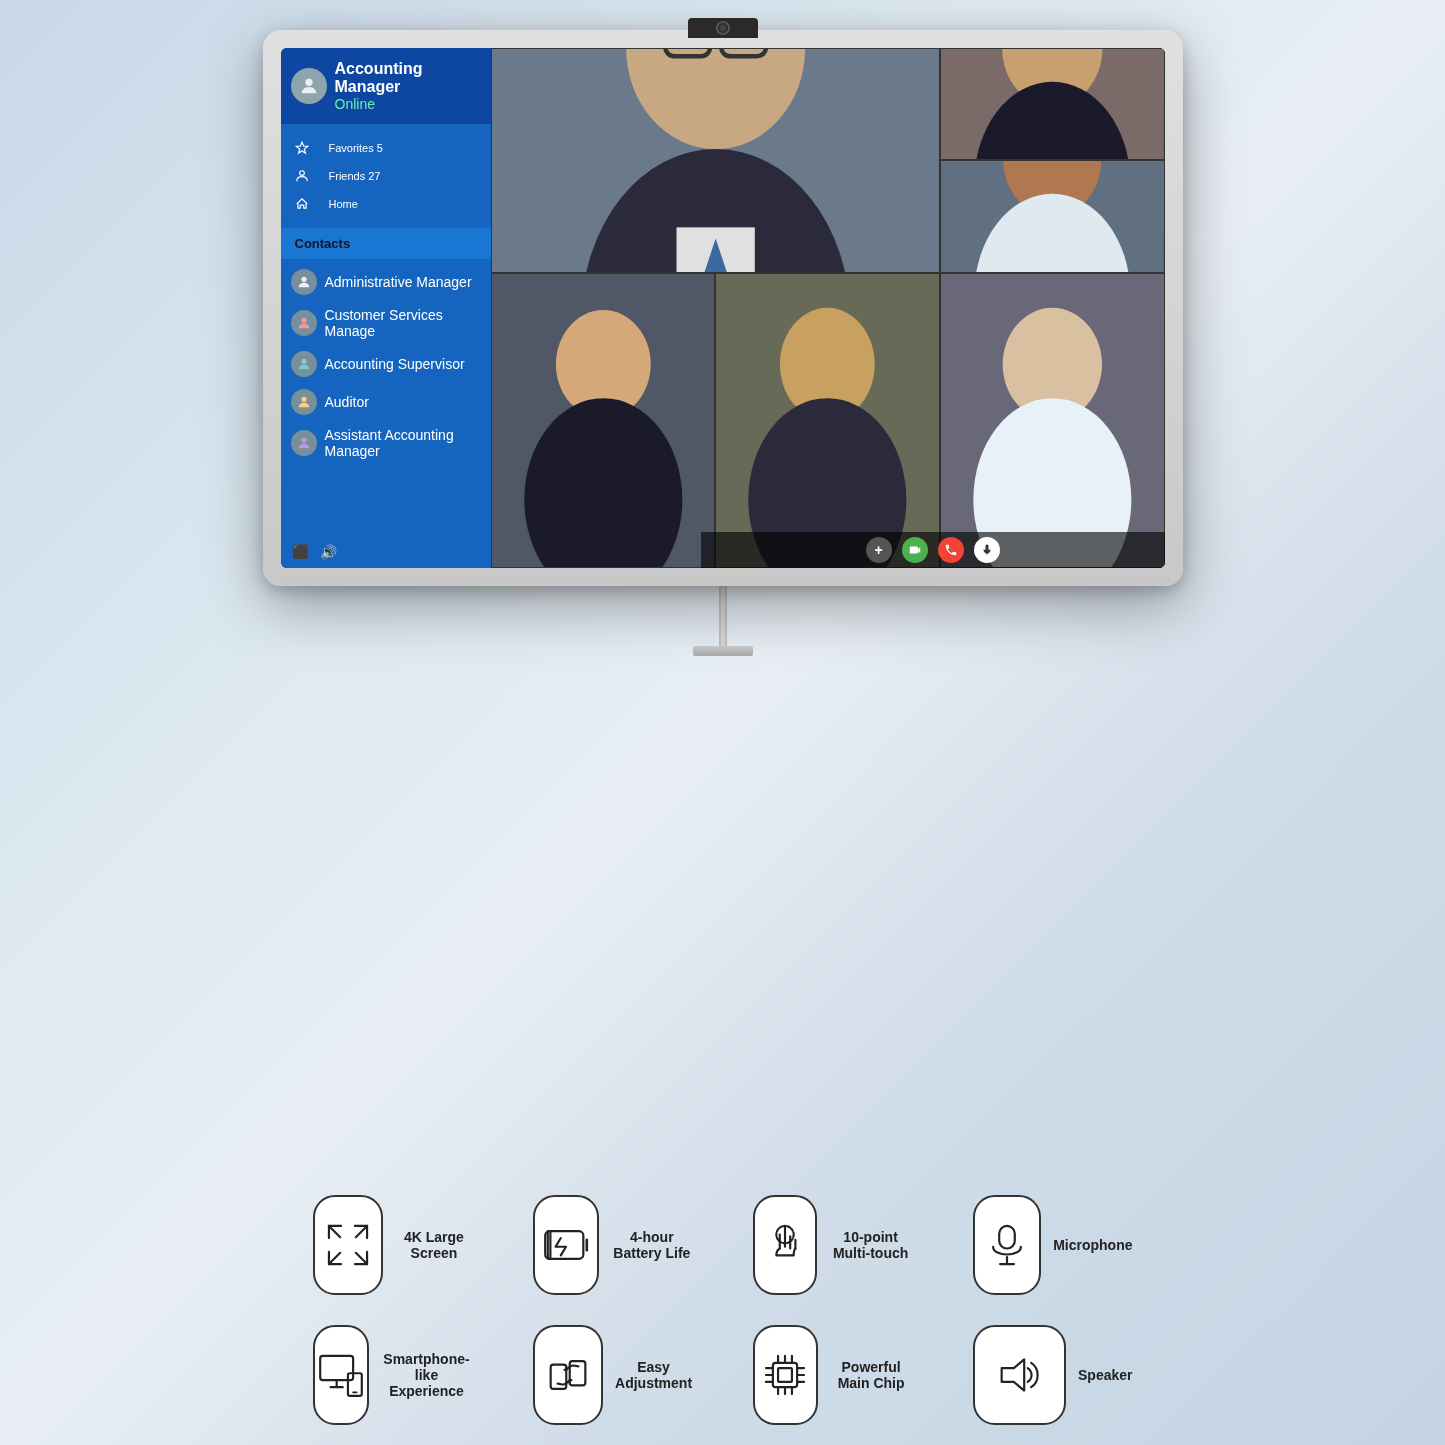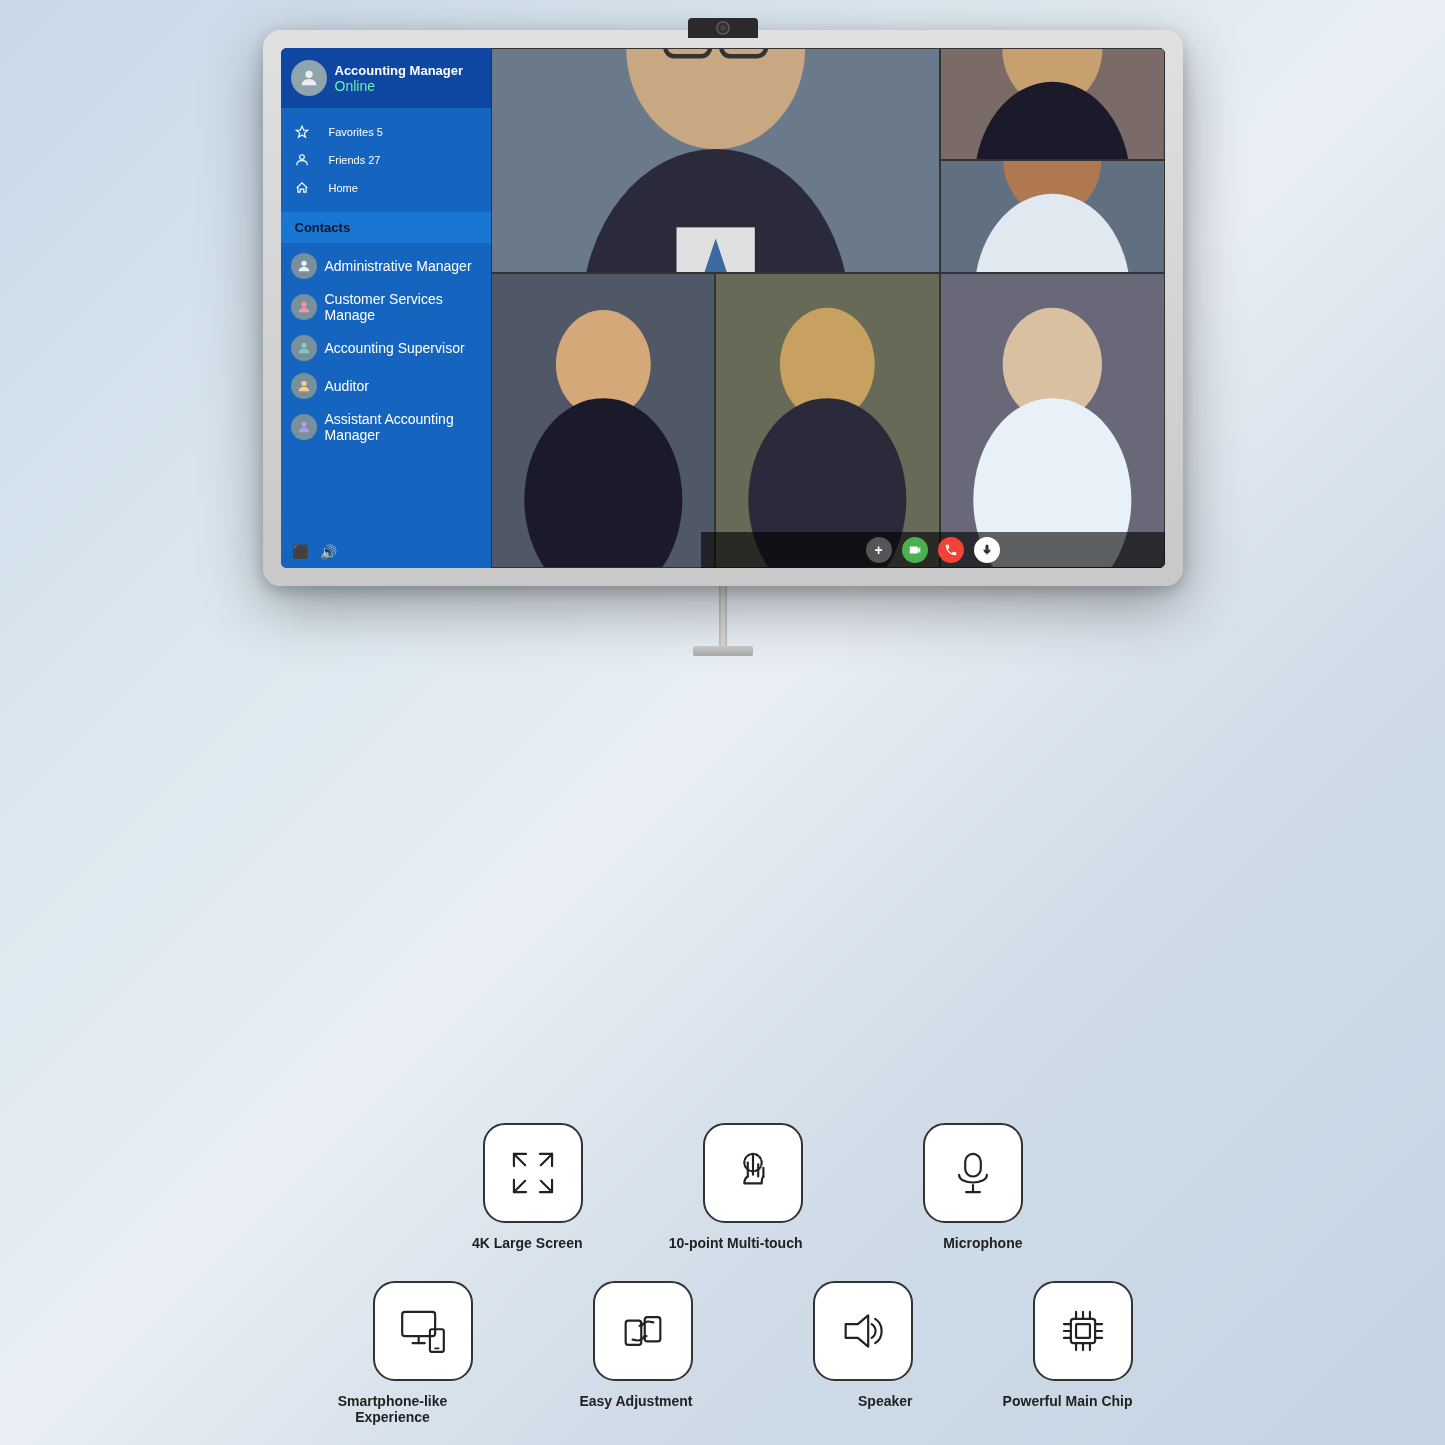--- a/index.html
+++ b/index.html
@@ -81,21 +81,21 @@
       height: 36px;
       background: #90a4ae;
       border-radius: 50%;
       display: flex;
       align-items: center;
       justify-content: center;
       flex-shrink: 0;
     }
     .profile-avatar svg { width: 22px; height: 22px; fill: #eceff1; }
     .profile-info { display: flex; flex-direction: column; }
-    .profile-name { color: white; font-weight: bold; font-size: 13px; }
+    .profile-name { color: white; font-weight: bold; font-size: 16px; }
     .profile-status { color: #69f0ae; font-size: 14px; }
 
     .sidebar-nav {
       padding: 10px 0;
     }
     .nav-item {
       display: flex;
       align-items: center;
       gap: 20px;
       padding: 7px 14px;
@@ -250,22 +250,22 @@
 
     .features-row {
       display: flex;
       gap: 60px;
       align-items: flex-start;
       justify-content: center;
     }
 
     .feature-item {
       display: flex;
-      flex-direction: column;
-      align-items: flex-end;
+      flex-direction: row;
+      align-items: center;
       gap: 12px;
       width: 160px;
     }
 
     .feature-icon-box {
       width: 100px;
       height: 100px;
       border: 2.5px solid #333;
       border-radius: 22px;
       display: flex;
@@ -504,20 +504,34 @@
             <line x1="8" y1="52" x2="8" y2="38"></line>
           <line x1="8" y1="8" x2="21" y2="21"></line>
             <line x1="52" y1="8" x2="39" y2="21"></line>
           <line x1="8" y1="52" x2="21" y2="39"></line>
             <line x1="52" y1="52" x2="39" y2="39"></line>
         </svg>
       </div>
       <span class="feature-label">4K Large Screen</span>
     </div>
 
+    <div class="feature-item">
+      <div class="feature-icon-box">
+        <svg class="feature-svg" viewBox="0 0 60 60" fill="none" stroke="#222" stroke-width="2.5" stroke-linecap="round" stroke-linejoin="round">
+          <rect x="6" y="14" width="44" height="32" rx="5" ry="5"></rect>
+          <line x1="54" y1="24" x2="54" y2="36" stroke-width="3"></line>
+
+          <polyline points="24,22 18,32 30,32 24,42" stroke="#222" fill="none"></polyline>
+
+          <line x1="9" y1="14" x2="9" y2="46"></line>
+          <line x1="12" y1="14" x2="12" y2="46"></line>
+        </svg>
+      </div>
+      <span class="feature-label">4-hour Battery Life</span>
+    </div>
 
     <div class="feature-item">
       <div class="feature-icon-box">
         <svg class="feature-svg" viewBox="0 0 60 60" fill="none" stroke="#222" stroke-width="2.5" stroke-linecap="round" stroke-linejoin="round">
 
           <path d="M30 10 C30 10 30 30 30 32"></path>
           <path d="M24 18 L24 34"></path>
           <path d="M36 20 L36 34"></path>
           <path d="M42 24 L42 34"></path>
           <path d="M24 34 C24 34 20 36 20 42 L40 42 C40 42 40 36 42 34"></path>
@@ -577,33 +591,20 @@
           <polyline points="34,36 32,36 32,40"></polyline>
         </svg>
       </div>
       <span class="feature-label">Easy Adjustment</span>
     </div>
 
     <div class="feature-item">
       <div class="feature-icon-box">
         <svg class="feature-svg" viewBox="0 0 60 60" fill="none" stroke="#222" stroke-width="2.5" stroke-linecap="round" stroke-linejoin="round">
 
-          <polygon points="10,22 24,22 36,12 36,48 24,38 10,38"></polygon>
-
-          <path d="M40 22 C46 26 46 34 40 38"></path>
-          <path d="M44 16 C54 22 54 38 44 44"></path>
-        </svg>
-      </div>
-      <span class="feature-label">Speaker</span>
-    </div>
-
-    <div class="feature-item">
-      <div class="feature-icon-box">
-        <svg class="feature-svg" viewBox="0 0 60 60" fill="none" stroke="#222" stroke-width="2.5" stroke-linecap="round" stroke-linejoin="round">
-
           <rect x="16" y="16" width="28" height="28" rx="3"></rect>
 
           <rect x="22" y="22" width="16" height="16" rx="1"></rect>
 
           <line x1="22" y1="16" x2="22" y2="8"></line>
             <line x1="30" y1="16" x2="30" y2="8"></line>
             <line x1="38" y1="16" x2="38" y2="8"></line>
 
           <line x1="22" y1="44" x2="22" y2="52"></line>
             <line x1="30" y1="44" x2="30" y2="52"></line>
@@ -614,15 +615,28 @@
             <line x1="16" y1="38" x2="8" y2="38"></line>
 
           <line x1="44" y1="22" x2="52" y2="22"></line>
             <line x1="44" y1="30" x2="52" y2="30"></line>
             <line x1="44" y1="38" x2="52" y2="38"></line>
         </svg>
       </div>
       <span class="feature-label">Powerful Main Chip</span>
     </div>
 
+    <div class="feature-item">
+      <div class="feature-icon-box">
+        <svg class="feature-svg" viewBox="0 0 60 60" fill="none" stroke="#222" stroke-width="2.5" stroke-linecap="round" stroke-linejoin="round">
+
+          <polygon points="10,22 24,22 36,12 36,48 24,38 10,38"></polygon>
+
+          <path d="M40 22 C46 26 46 34 40 38"></path>
+          <path d="M44 16 C54 22 54 38 44 44"></path>
+        </svg>
+      </div>
+      <span class="feature-label">Speaker</span>
+    </div>
+
   </div>
 
 </div>
 
 </body></html>

